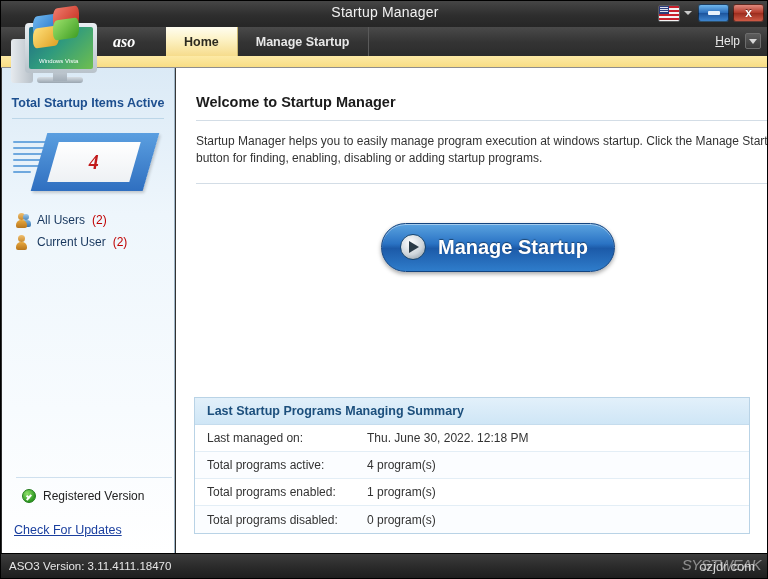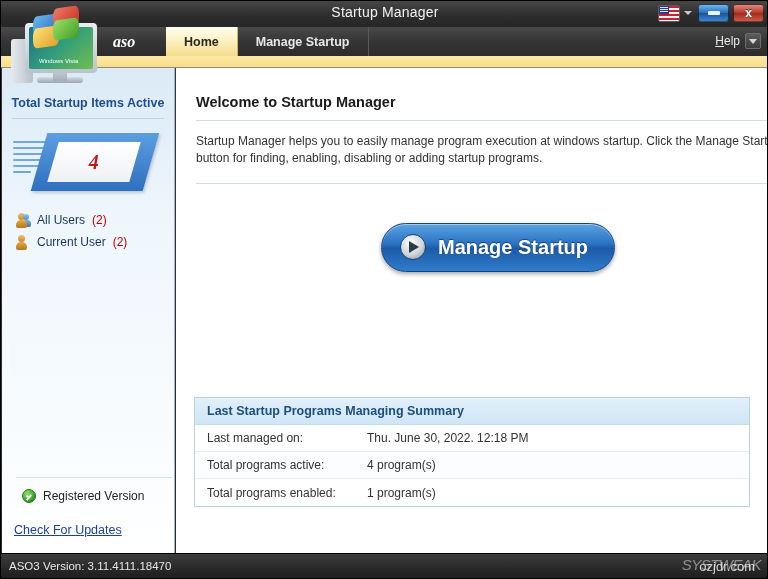--- a/index.html
+++ b/index.html
@@ -352,20 +352,24 @@
         <div class="sum-v">Thu. June 30, 2022. 12:18 PM</div>
       </div>
       <div class="sum-row">
         <div class="sum-k">Total programs active:</div>
         <div class="sum-v">4 program(s)</div>
       </div>
       <div class="sum-row">
         <div class="sum-k">Total programs enabled:</div>
         <div class="sum-v">1 program(s)</div>
       </div>
+      <div class="sum-row">
+        <div class="sum-k">Total programs disabled:</div>
+        <div class="sum-v">0 program(s)</div>
+      </div>
     </div>
   </div>
 
   <div class="statusbar">
     <div class="status-text">ASO3 Version: 3.11.4111.18470</div>
     <div class="wm">SYSTWEAK</div>
     <div class="wm2">ozjdr.com</div>
   </div>
 
 </div>

